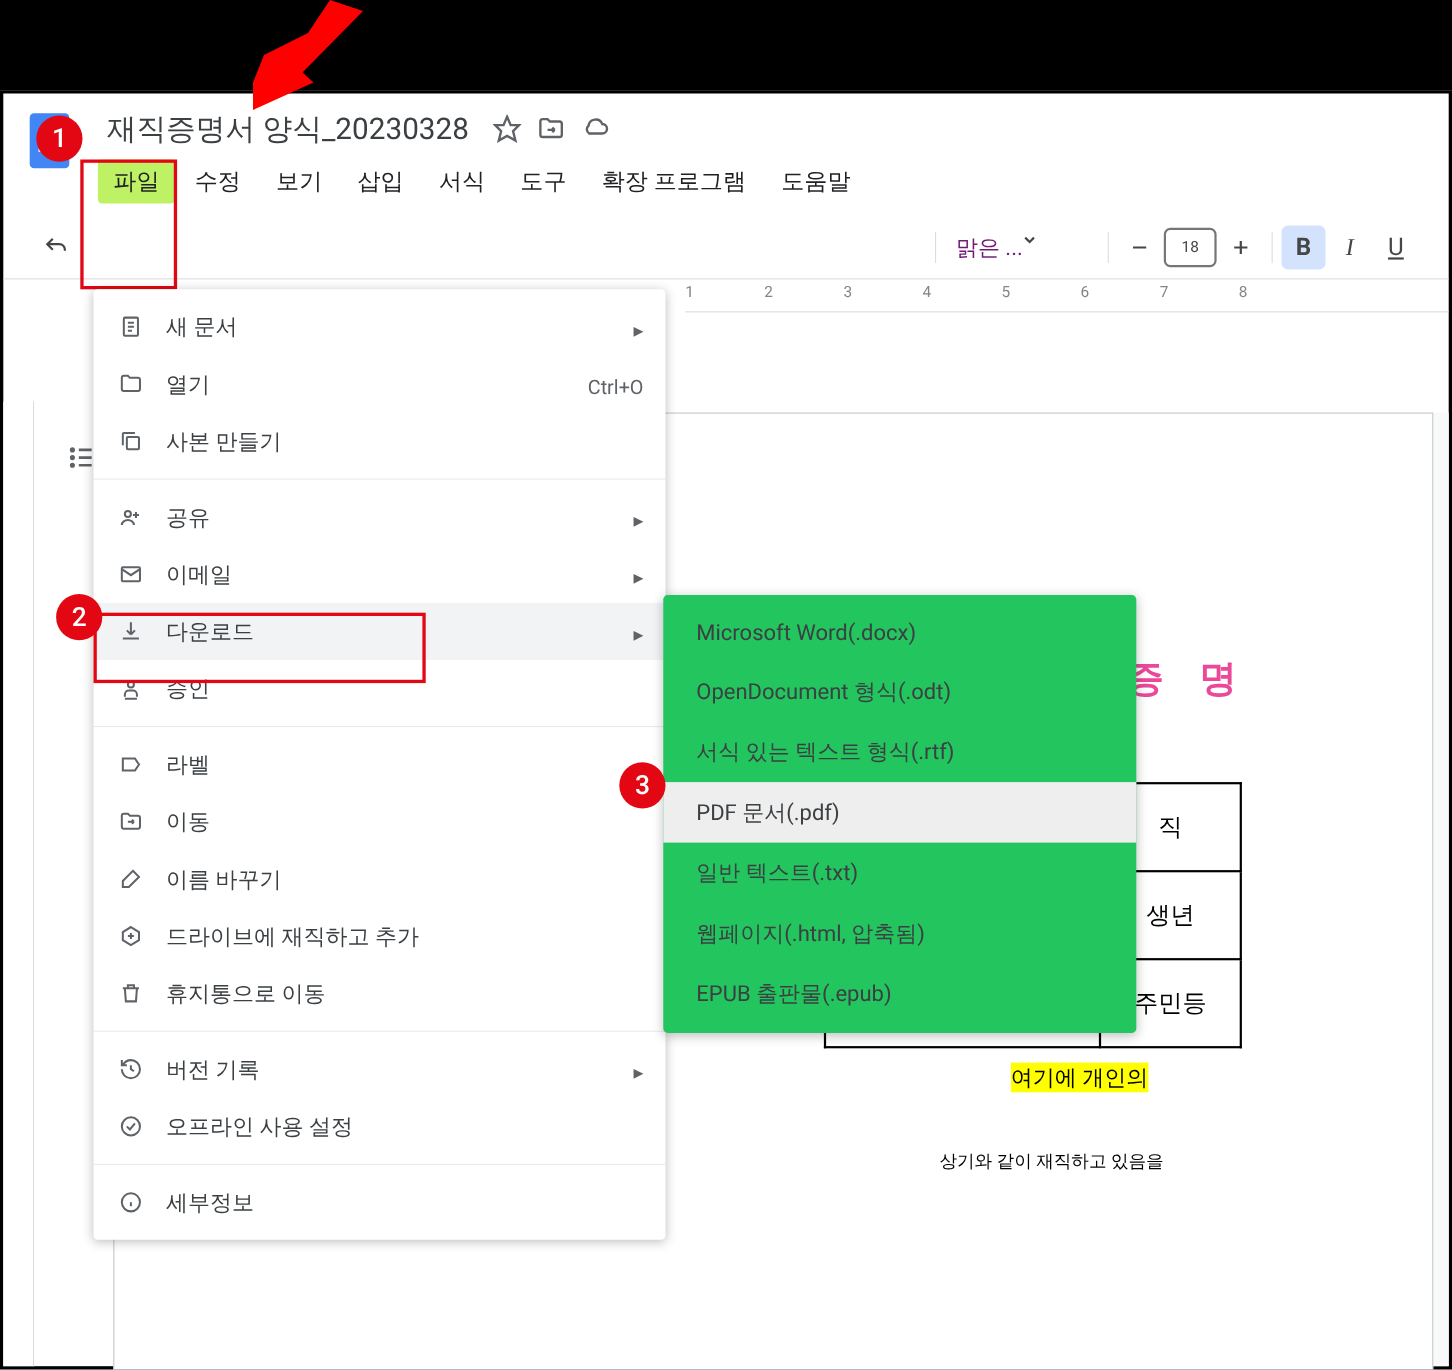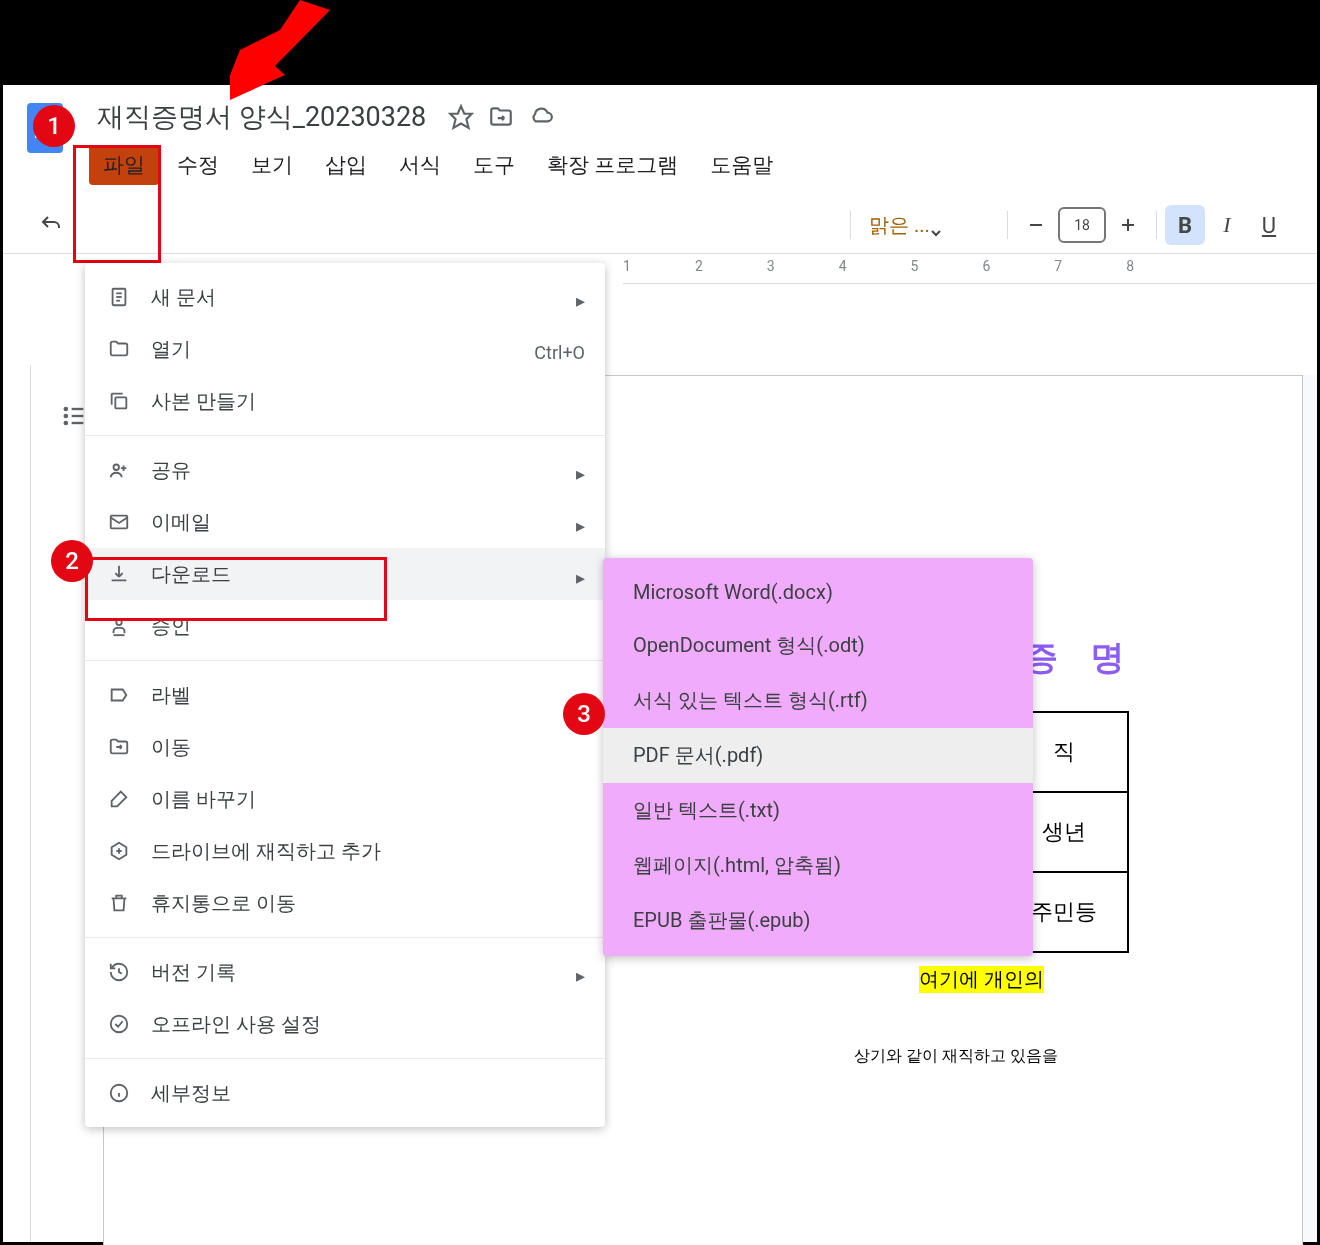--- a/index.html
+++ b/index.html
@@ -70,21 +70,21 @@
       padding-top: 6px;
     }
     .menubar-item {
       padding: 6px 14px;
       font-size: 21px;
       color: #202124;
       cursor: pointer;
       border-radius: 4px;
     }
     .menubar-item.active {
-      background: #c2410c;
+      background: #bef264;
     }
     .menubar-highlight {
       position: absolute;
       border: 3px solid #e30613;
       pointer-events: none;
     }
     .badge {
       position: absolute;
       width: 42px;
       height: 42px;
@@ -117,25 +117,25 @@
       color: #444746;
     }
     .tb-sep {
       width: 1px;
       height: 28px;
       background: #dadce0;
       margin: 0 6px;
     }
     .font-select {
       display: flex;
-      align-items: flex-end;
+      align-items: flex-start;
       gap: 0;
       padding: 4px 10px;
       font-size: 20px;
-      color: #a16207;
+      color: #701a75;
       min-width: 140px;
     }
     .fontsize-group {
       display: flex;
       align-items: center;
       gap: 2px;
     }
     .fontsize-box {
       width: 48px;
       height: 36px;
@@ -214,24 +214,24 @@
     }
     .dd-highlight {
       position: absolute;
       border: 3px solid #e30613;
       pointer-events: none;
       z-index: 41;
     }
     
     .submenu {
       position: absolute;
-      top: 473px;
+      top: 456px;
       left: 600px;
       width: 430px;
-      background: #f0abfc;
+      background: #22c55e;
       border-radius: 4px;
       box-shadow: 0 2px 10px rgba(0,0,0,0.25);
       z-index: 45;
       padding: 8px 0;
     }
     .sub-item {
       padding: 14px 30px;
       font-size: 20px;
       color: #3c4043;
       cursor: pointer;
@@ -275,25 +275,24 @@
       width: 1200px;
       background: #fff;
       border: 1px solid #c7c7c7;
       padding: 210px 0 0 420px;
       height: 900px;
     }
     .doc-heading {
       font-size: 34px;
       font-weight: 700;
       letter-spacing: 12px;
-      color: #8b5cf6;
+      color: #ec4899;
       position: absolute;
       top: 218px;
       left: 920px;
-      margin-top: 41px;
     }
     .doc-table {
       position: absolute;
       top: 335px;
       left: 645px;
       border-collapse: collapse;
     }
     .doc-table td {
       border: 2px solid #000;
       padding: 24px 30px;

